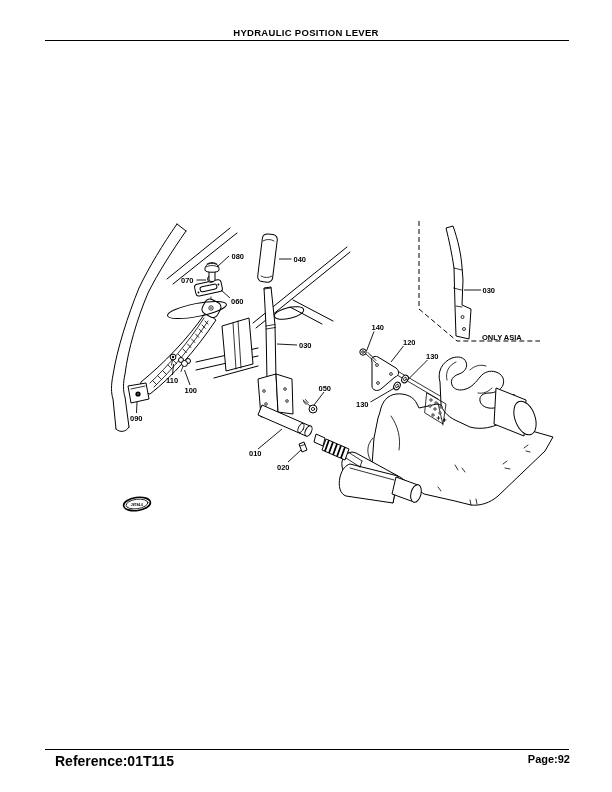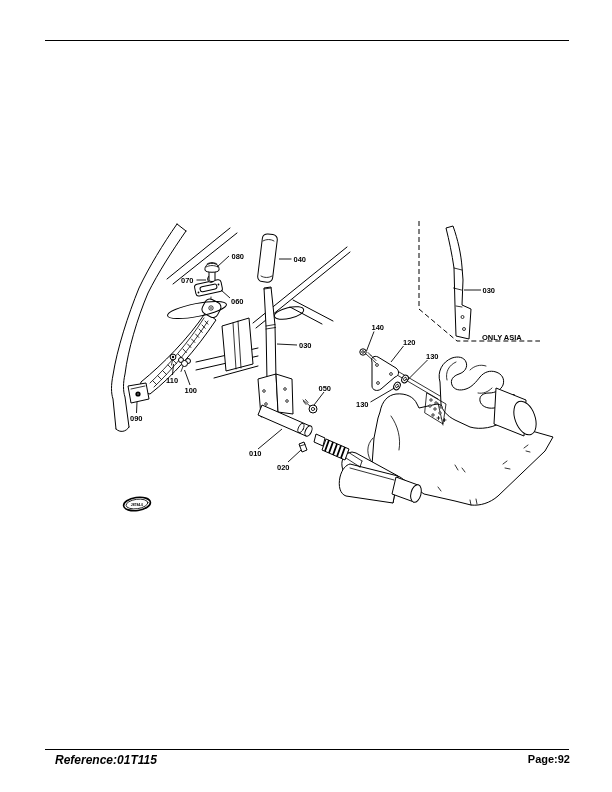--- a/index.html
+++ b/index.html
@@ -7,39 +7,40 @@
     position:relative;width:612px;height:792px;background:#ffffff;
     overflow:hidden;font-family:"Liberation Sans",sans-serif;color:#000;
     margin:0 auto;
   }
   .hdr-title{
     position:absolute;top:27px;left:0;width:612px;text-align:center;
     font-size:9.5px;font-weight:bold;letter-spacing:.3px;
   }
   .hdr-rule{position:absolute;top:40px;left:45px;width:524px;height:0;border-top:1px solid #000;}
   .ftr-rule{position:absolute;top:749px;left:45px;width:524px;height:0;border-top:1px solid #000;}
-  .ftr-ref{position:absolute;top:753px;left:55px;font-size:12px;font-weight:bold;font-style:italic;}
+  .ftr-ref{position:absolute;top:753px;left:55px;font-size:14px;font-weight:bold;}
   .ftr-page{position:absolute;top:753px;right:42px;font-size:11px;font-weight:bold;}
   svg.diagram{position:absolute;left:0;top:0;}
   svg .ln{stroke:#000;stroke-width:1;fill:none;stroke-linecap:round;stroke-linejoin:round;}
   svg .thin{stroke:#000;stroke-width:.8;fill:none;stroke-linecap:round;}
   svg .wh{fill:#fff;stroke:#000;stroke-width:1;stroke-linejoin:round;}
   svg .leader{stroke:#000;stroke-width:.9;fill:none;}
   svg .callout{font-family:"Liberation Sans",sans-serif;font-size:7.5px;font-weight:bold;fill:#000;}
   svg .note{font-family:"Liberation Sans",sans-serif;font-size:7.5px;font-weight:bold;fill:#000;}
   svg .stamp-t{font-family:"Liberation Sans",sans-serif;font-size:3.4px;font-weight:bold;fill:#000;}
   svg .dash{stroke:#000;stroke-width:1;fill:none;stroke-dasharray:5 3;}
   svg .hole{fill:#fff;stroke:#000;stroke-width:.8;}
   svg .dot{fill:#000;stroke:none;}
 </style>
 </head>
 <body>
 
 <div class="page">
 
+  <div class="hdr-title">HYDRAULIC POSITION LEVER</div>
   <div class="hdr-rule"></div>
 
   <svg class="diagram" width="612" height="792" viewBox="0 0 612 792">
 
     <g>
       <path class="ln" d="M230,228 L167,279"></path>
       <path class="ln" d="M237,233 L173,284"></path>
       <path class="ln" d="M347,247 L253,323"></path>
       <path class="ln" d="M350,252 L256,328"></path>
       <path class="ln" d="M293,300 L333,321"></path>

